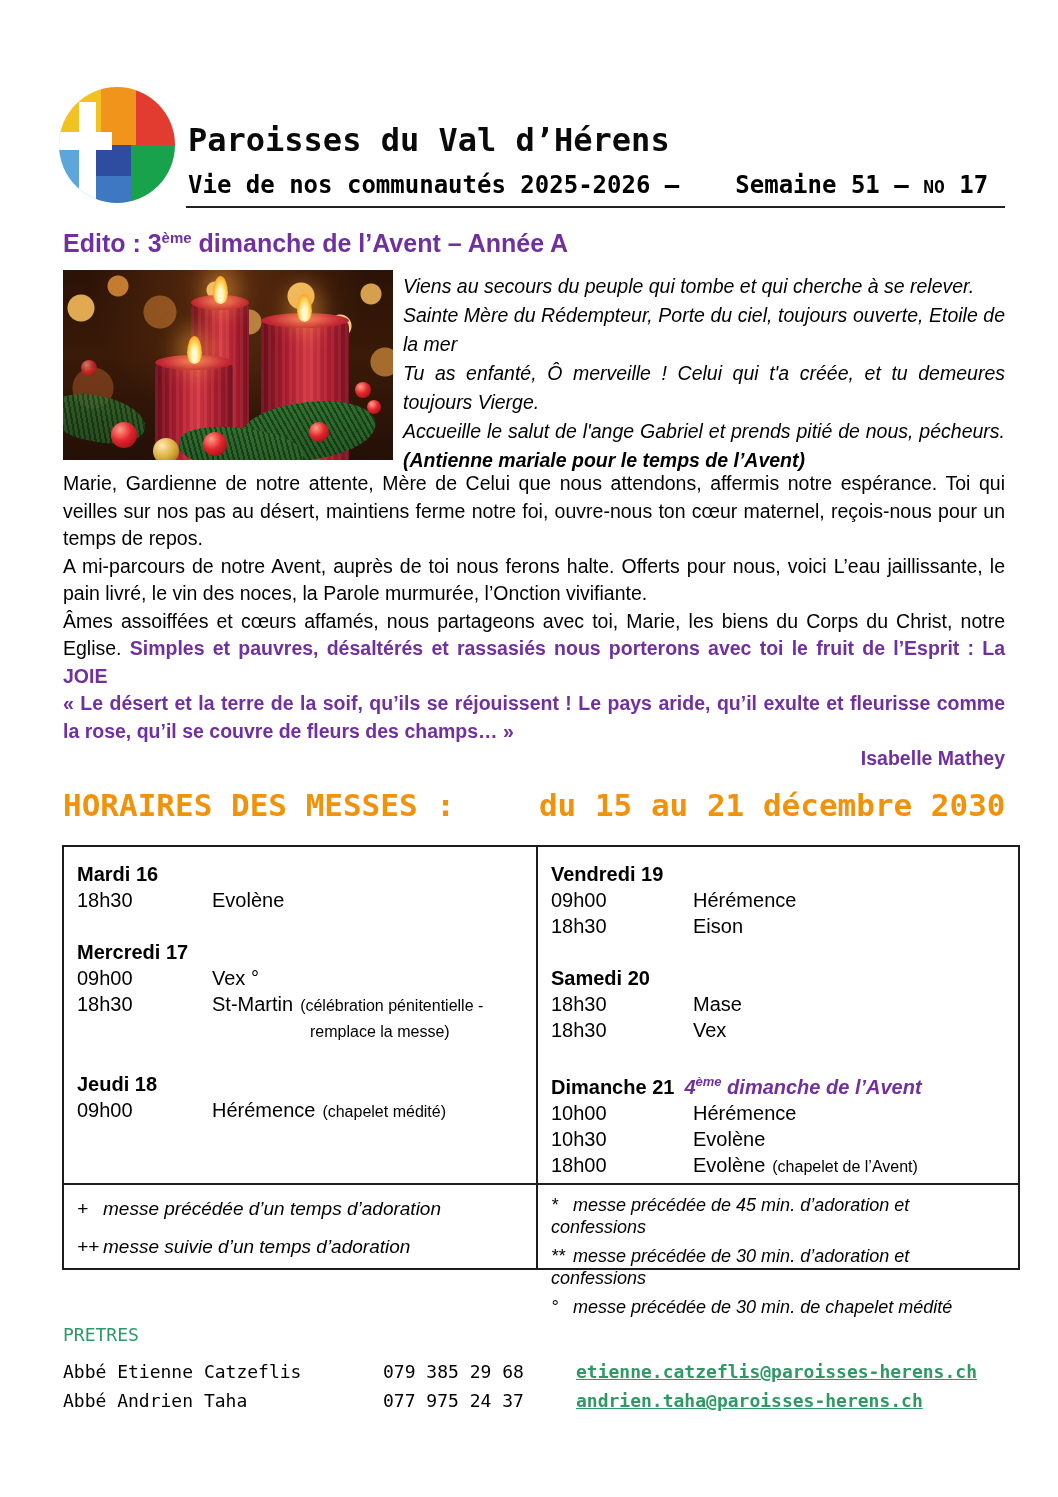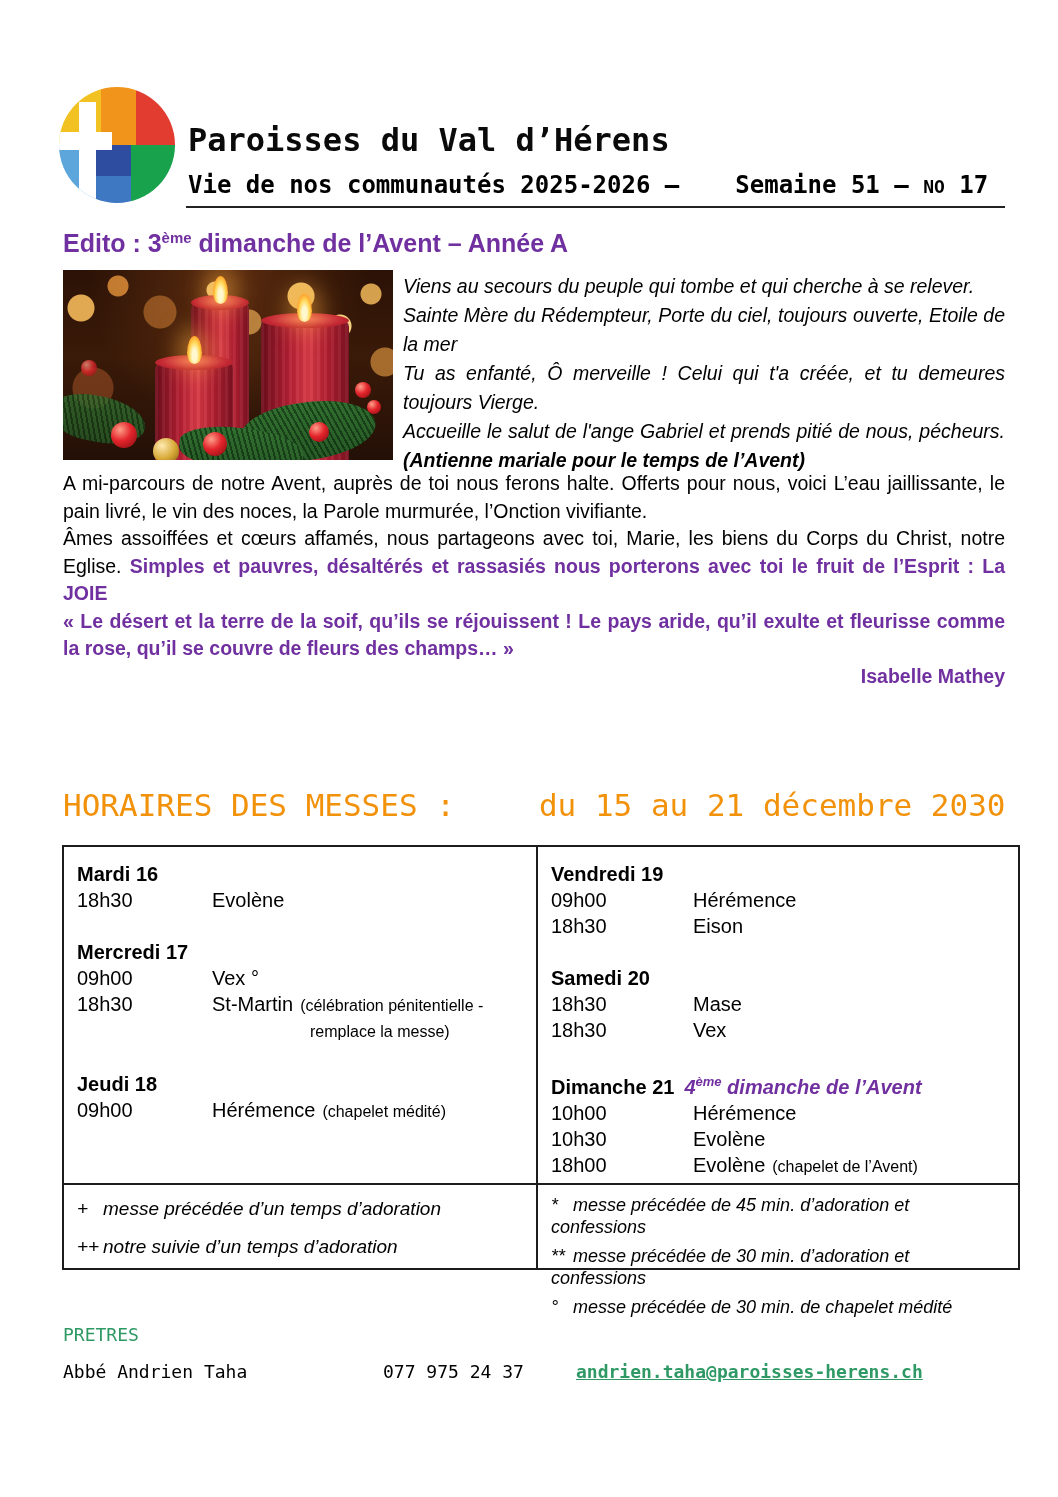--- a/index.html
+++ b/index.html
@@ -116,21 +116,21 @@
     position:absolute; left:63px; top:470px; width:942px;
     font-size:19.5px; line-height:27.5px; text-align:justify;
   }
   .body-text p { margin:0; }
   .hl-purple { color:#7030A0; font-weight:bold; }
   .author { text-align:right; color:#7030A0; font-weight:bold; }
 
   
   .horaires-heading {
     position:absolute; left:63px; top:787px;
-    font-family:"DejaVu Sans Mono", monospace; font-weight:normal;
+    font-family:"DejaVu Sans Mono", monospace; font-weight:bold;
     font-size:31px; color:#F2920B; white-space:nowrap; display:flex; gap:84px;
   }
 
   .mass-table {
     position:absolute; left:62px; top:845px; width:958px; height:425px;
     border:2px solid #1c1c1c;
     display:grid; grid-template-columns:474px 1fr; grid-template-rows:1fr 85px;
   }
   .cell { padding:14px 16px 0 13px; font-size:20px; line-height:26px; }
   .cell-left-sched  { border-right:2px solid #1c1c1c; }
@@ -209,20 +209,21 @@
 </div>
 
 <div class="quote">
   <p>Viens au secours du peuple qui tombe et qui cherche à se relever.</p>
   <p>Sainte Mère du Rédempteur, Porte du ciel, toujours ouverte, Etoile de la mer</p>
   <p>Tu as enfanté, Ô merveille ! Celui qui t'a créée, et tu demeures toujours Vierge.</p>
   <p><span>Accueille le salut de l'ange Gabriel et prends pitié de nous, pécheurs. </span><span class="antienne">(Antienne mariale pour le temps de l’Avent)</span></p>
 </div>
 
 <div class="body-text">
+  <p>Marie, Gardienne de notre attente, Mère de Celui que nous attendons, affermis notre espérance. Toi qui veilles sur nos pas au désert, maintiens ferme notre foi, ouvre-nous ton cœur maternel, reçois-nous pour un temps de repos.</p>
   <p>A mi-parcours de notre Avent, auprès de toi nous ferons halte. Offerts pour nous, voici L’eau jaillissante, le pain livré, le vin des noces, la Parole murmurée, l’Onction vivifiante.</p>
   <p><span>Âmes assoiffées et cœurs affamés, nous  partageons avec toi, Marie, les biens du Corps du Christ, notre Eglise. </span><span class="hl-purple">Simples et pauvres, désaltérés et rassasiés nous porterons avec toi le fruit de l’Esprit : La JOIE</span></p>
   <p class="hl-purple">« Le désert et la terre de la soif, qu’ils se réjouissent ! Le pays aride, qu’il exulte et fleurisse comme la rose, qu’il se couvre de fleurs des champs… »</p>
   <p class="author">Isabelle Mathey</p>
 </div>
 
 <div class="horaires-heading">
   <span>HORAIRES DES MESSES :</span>
   <span>du 15 au 21 décembre 2030</span>
 </div>
@@ -296,30 +297,35 @@
       <div class="srow">
         <span class="stime">18h00</span>
         <span>Evolène</span>
         <span class="snote">(chapelet de l’Avent)</span>
       </div>
     </div>
   </div>
 
   <div class="cell cell-left-foot footnotes">
     <div class="fline"><span class="fsym">+</span><span>messe précédée d’un temps d’adoration</span></div>
-    <div class="fline"><span class="fsym">++</span><span>notre suivie d’un temps d’adoration</span></div>
+    <div class="fline"><span class="fsym">++</span><span>messe suivie d’un temps d’adoration</span></div>
   </div>
 
   <div class="cell cell-right-foot footnotes">
     <div class="fline"><span class="fsym">*</span><span>messe précédée de 45 min. d’adoration et confessions</span></div>
     <div class="fline"><span class="fsym">**</span><span>messe précédée de 30 min. d’adoration et confessions</span></div>
     <div class="fline"><span class="fsym">°</span><span>messe précédée de 30 min. de chapelet médité</span></div>
   </div>
 </div>
 
 <div class="pretres">
   <div class="pretres-heading">PRETRES</div>
   <div class="pretre-row">
+    <span>Abbé Etienne Catzeflis</span>
+    <span>079 385 29 68</span>
+    <a class="email-link">etienne.catzeflis@paroisses-herens.ch</a>
+  </div>
+  <div class="pretre-row">
     <span>Abbé Andrien Taha</span>
     <span>077 975 24 37</span>
     <a class="email-link">andrien.taha@paroisses-herens.ch</a>
   </div>
 </div>
 
 </body></html>

